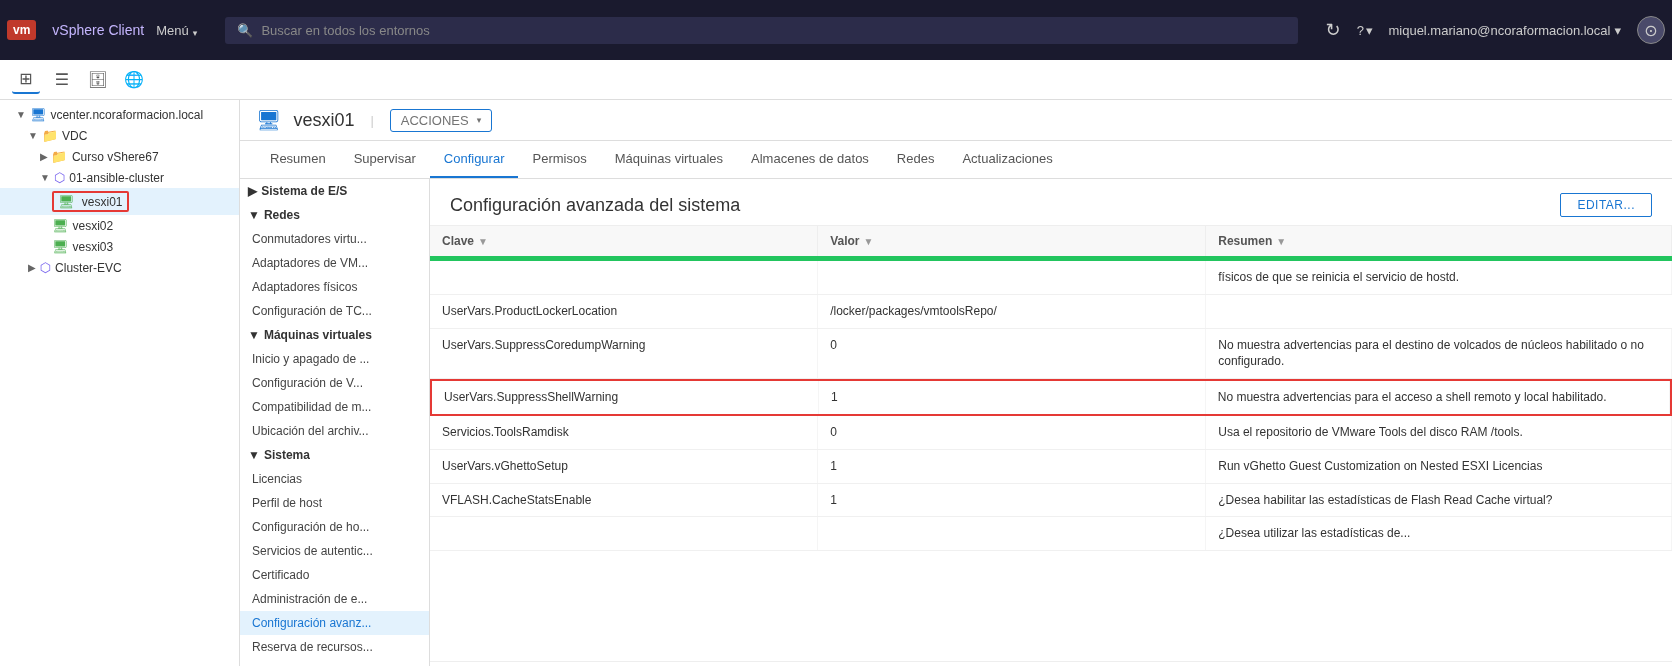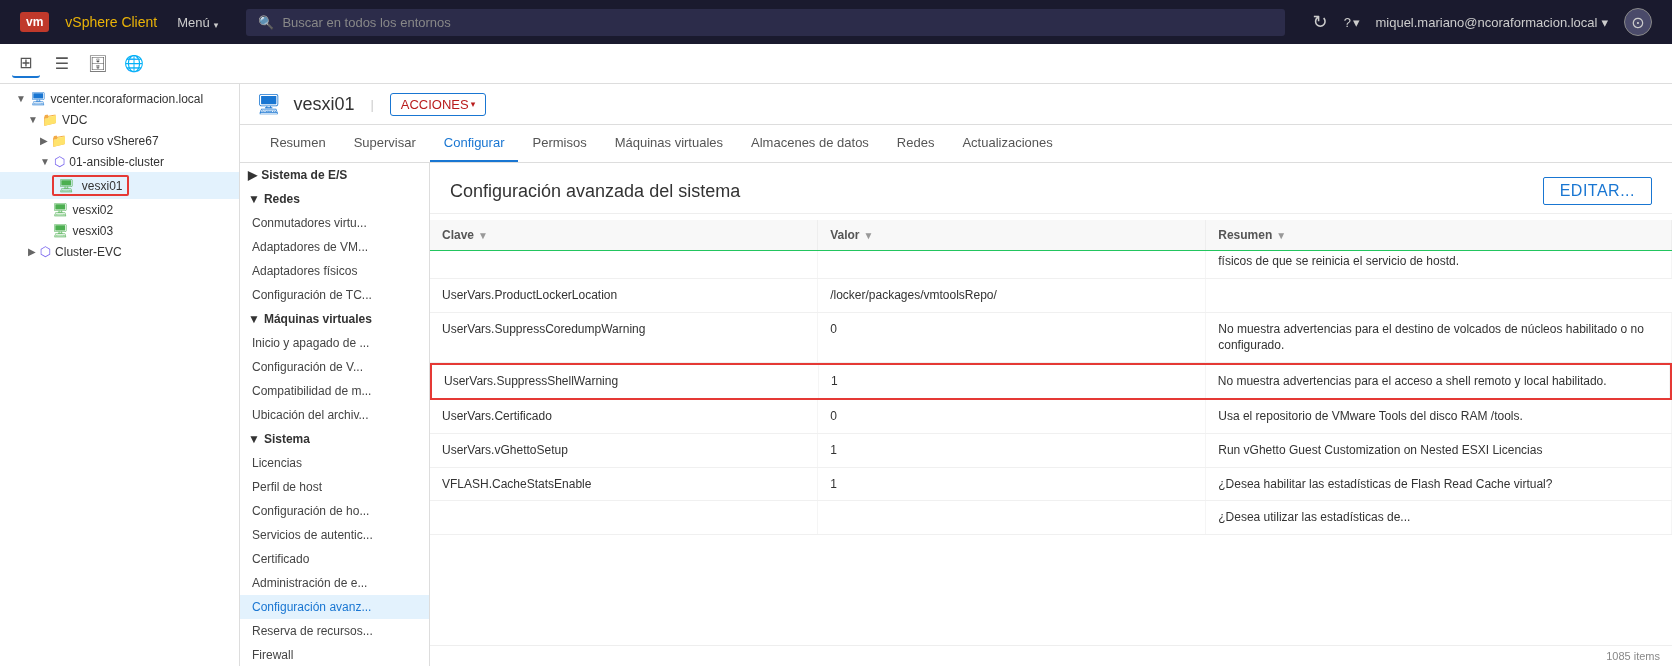--- a/index.html
+++ b/index.html
@@ -1,41 +1,41 @@
 <!DOCTYPE html>
 <html><head>
   <meta charset="utf-8">
   <style>
     * { box-sizing: border-box; margin: 0; padding: 0; }
     body { font-family: -apple-system, BlinkMacSystemFont, 'Segoe UI', Arial, sans-serif; font-size: 13px; background: #f5f5f5; color: #333; overflow: hidden; }
 
     
     .top-nav {
       background: #1a1a2e;
-      height: 44px;
-      display: flex;
-      align-items: center;
-      padding: 0 20px;
+      height: 60px;
+      display: flex;
+      align-items: center;
+      padding: 0 7px;
       gap: 12px;
       color: #fff;
     }
     .top-nav .vm-logo {
       background: #c0392b;
       color: white;
       font-weight: bold;
       font-size: 12px;
       padding: 3px 6px;
       border-radius: 3px;
       margin-right: 4px;
     }
     .top-nav .app-name {
-      color: #eab308;
+      color: #c4b5fd;
       font-size: 14px;
       font-weight: 500;
-      margin-right: 8px;
+      margin-right: 0;
     }
     .top-nav .menu-btn {
       color: #ccc;
       font-size: 13px;
       cursor: pointer;
       display: flex;
       align-items: flex-end;
       gap: 4px;
     }
     .top-nav .search-bar {
@@ -155,29 +155,29 @@
     .host-icon {
       color: #1976d2;
       font-size: 20px;
     }
     .host-name {
       font-size: 18px;
       font-weight: 400;
       color: #333;
     }
     .actions-btn {
-      color: #b91c1c;
+      color: #737373;
       font-size: 13px;
       cursor: pointer;
       border: 1px solid #1976d2;
       padding: 3px 10px;
       border-radius: 3px;
       display: flex;
       align-items: center;
-      gap: 2px;
+      gap: 8px;
     }
 
     
     .tabs {
       background: #fff;
       border-bottom: 1px solid #ddd;
       display: flex;
       padding: 0 16px;
       gap: 0;
     }
@@ -251,40 +251,40 @@
     .panel-title {
       font-size: 18px;
       font-weight: 400;
       color: #333;
     }
     .edit-btn {
       border: 1px solid #1976d2;
       color: #1976d2;
       background: #fff;
       padding: 4px 16px;
-      font-size: 16px;
+      font-size: 12px;
       cursor: pointer;
       border-radius: 2px;
       text-transform: uppercase;
       letter-spacing: 0.5px;
     }
 
     
     .data-table {
       flex: 1;
       overflow-y: auto;
       font-size: 12px;
     }
     .table-header {
       display: grid;
       grid-template-columns: 1fr 1fr 1.2fr;
       background: #f8f8f8;
-      border-bottom: 1px solid #22c55e;
+      border-bottom: 5px solid #22c55e;
       position: sticky;
-      top: 6px;
+      top: 0;
       z-index: 1;
     }
     .th {
       padding: 8px 12px;
       font-weight: 600;
       color: #555;
       display: flex;
       align-items: center;
       gap: 4px;
       border-right: 1px solid #eee;
@@ -530,21 +530,21 @@
               <div class="td">No muestra advertencias para el destino de volcados de núcleos habilitado o no configurado.</div>
             </div>
 
             <div class="table-row highlighted" style="border:2px solid #e53935;">
               <div class="td">UserVars.SuppressShellWarning</div>
               <div class="td">1</div>
               <div class="td">No muestra advertencias para el acceso a shell remoto y local habilitado.</div>
             </div>
 
             <div class="table-row">
-              <div class="td">UserVars.Certificado</div>
+              <div class="td">Servicios.ToolsRamdisk</div>
               <div class="td">0</div>
               <div class="td">Usa el repositorio de VMware Tools del disco RAM /tools.</div>
             </div>
 
             <div class="table-row">
               <div class="td">UserVars.vGhettoSetup</div>
               <div class="td">1</div>
               <div class="td">Run vGhetto Guest Customization on Nested ESXI Licencias</div>
             </div>
 

